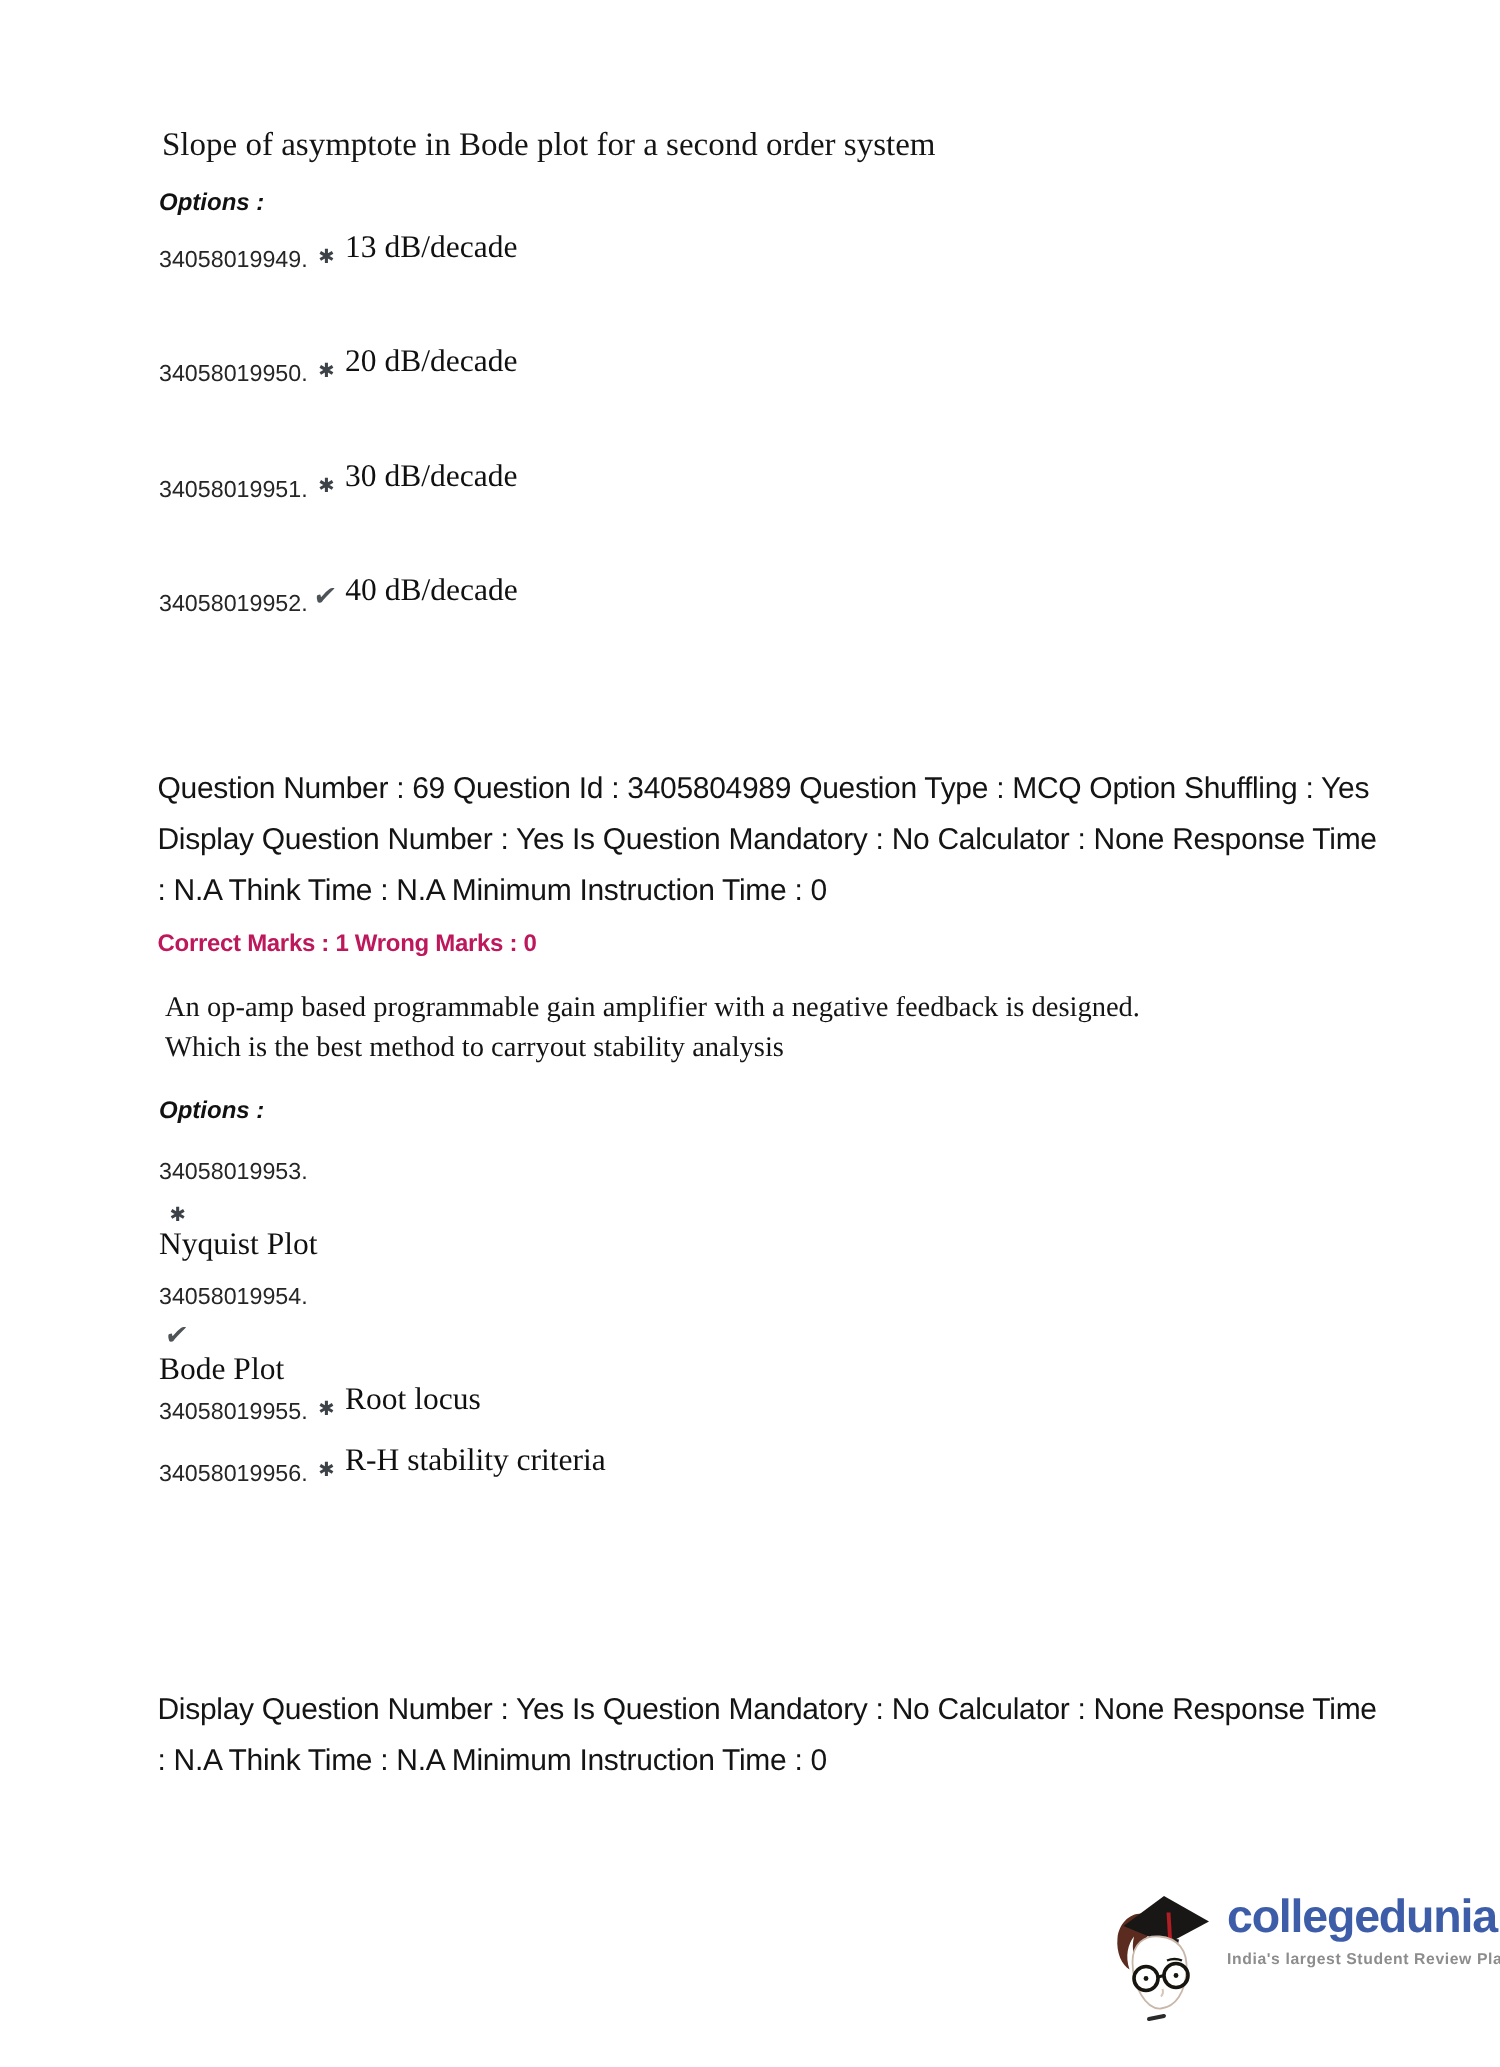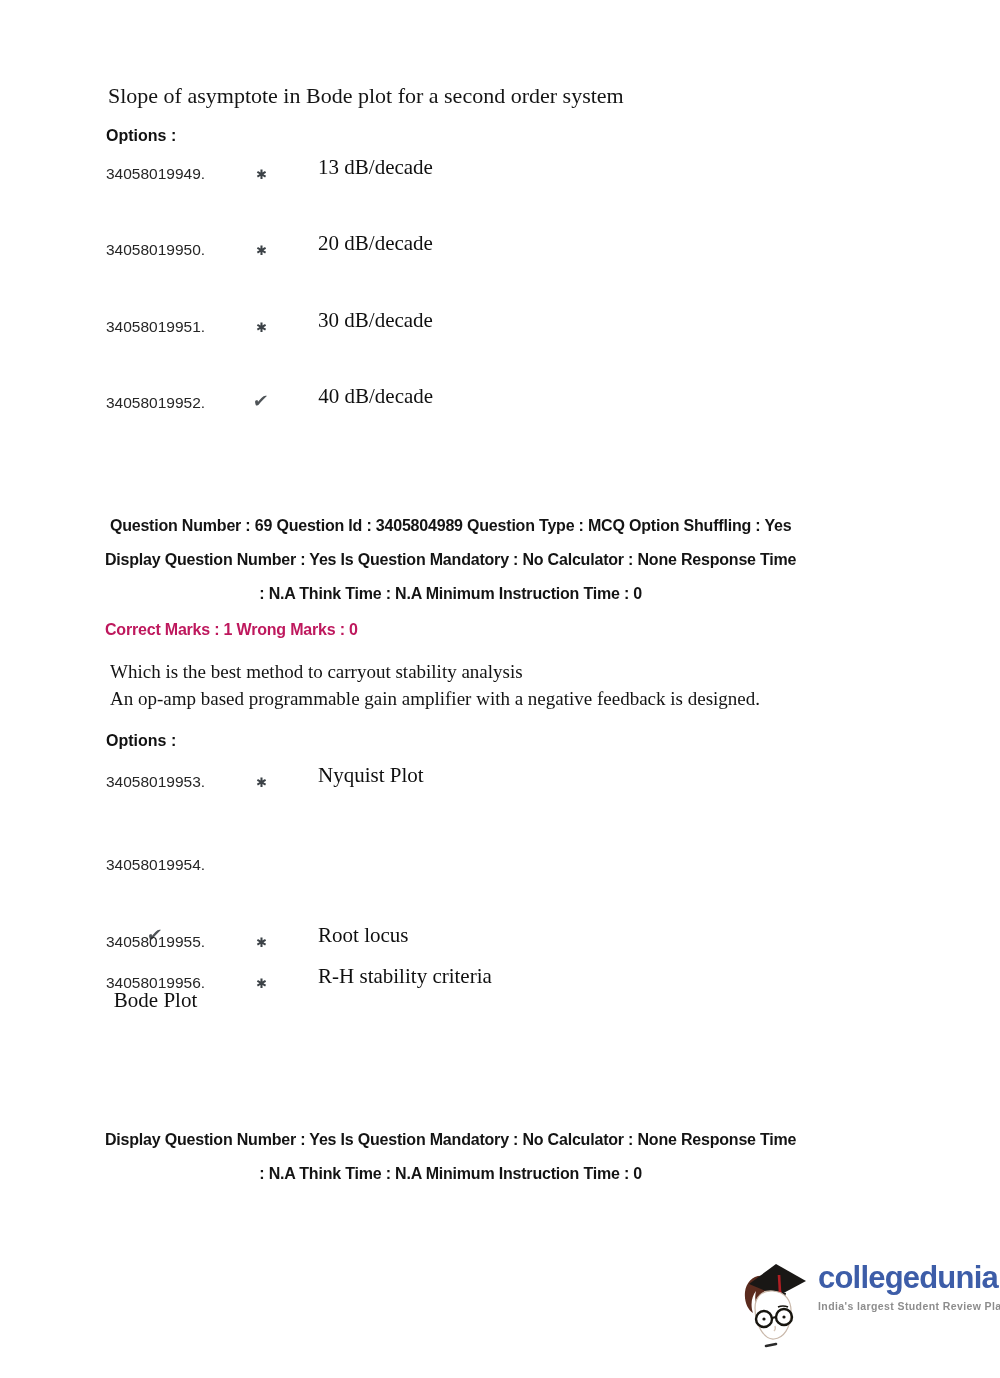--- a/index.html
+++ b/index.html
@@ -9,38 +9,38 @@
     font-family:"Liberation Sans", sans-serif;
   }
   .abs { position:absolute; }
 
   .q-title {
     font-family:"Liberation Serif", serif;
     font-size:22px; color:#151515; white-space:nowrap;
   }
   .opt-label {
     font-family:"Liberation Sans", sans-serif;
-    font-weight:700; font-size:16px; color:#111111;
+    font-weight:700; font-size:16px; color:#111111;font-style:italic;
   }
   .meta-block { line-height:34px; }
   .meta-line {
     font-family:"Liberation Sans", sans-serif;
-    font-weight:700; font-size:16px; color:#141414;
-    letter-spacing:-0.2px; white-space:nowrap;text-align:center;
+    font-weight:400; font-size:20px; color:#141414;
+    letter-spacing:-0.2px; white-space:nowrap;
   }
   .marks-line {
     font-family:"Liberation Sans", sans-serif;
     font-weight:700; font-size:16px; color:#be185d;
     letter-spacing:-0.2px; white-space:nowrap;
   }
   .q-text {
     font-family:"Liberation Serif", serif;
     font-size:19px; line-height:27px; color:#141414; white-space:nowrap;
   }
-  .opt-row { display:flex; align-items:center;gap:44px; }
+  .opt-row { display:flex; align-items:flex-start; }
   .opt-id {
     font-family:"Liberation Sans", sans-serif;
     font-size:15.5px; color:#262626; margin-top:13px; white-space:nowrap;
   }
   .icon-wrong {
     font-family:"DejaVu Sans", sans-serif;
     font-size:13px; color:#3c4247; margin:13px 7px 0 7px; line-height:1;
   }
   .icon-correct {
     font-family:"DejaVu Sans", sans-serif;
@@ -100,27 +100,27 @@
 </div>
 
 <div class="abs meta-block" style="left:105px; top:509px;">
   <div class="meta-line">Question Number : 69 Question Id : 3405804989 Question Type : MCQ Option Shuffling : Yes</div>
   <div class="meta-line">Display Question Number : Yes Is Question Mandatory : No Calculator : None Response Time</div>
   <div class="meta-line">: N.A Think Time : N.A Minimum Instruction Time : 0</div>
 </div>
 <div class="abs marks-line" style="left:105px; top:621px;">Correct Marks : 1 Wrong Marks : 0</div>
 
 <div class="abs q-text" style="left:110px; top:658px;">
+  <div>An op-amp based programmable gain amplifier with a negative feedback is designed.</div>
   <div>Which is the best method to carryout stability analysis</div>
-  <div>An op-amp based programmable gain amplifier with a negative feedback is designed.</div>
 </div>
 
 <div class="abs opt-label" style="left:106px; top:732px;">Options :</div>
 
-<div class="abs opt-row" style="left:106px; top:760px;">
+<div class="abs opt-row" style="left:106px; top:760px;flex-direction:column;">
   <span class="opt-id">34058019953.</span>
   <span class="icon-wrong">✱</span>
   <span class="opt-text">Nyquist Plot</span>
 </div>
 <div class="abs opt-row" style="left:106px; top:843px;flex-direction:column;">
   <span class="opt-id">34058019954.</span>
   <span class="icon-correct">✔</span>
   <span class="opt-text">Bode Plot</span>
 </div>
 <div class="abs opt-row" style="left:106px; top:920px;">

